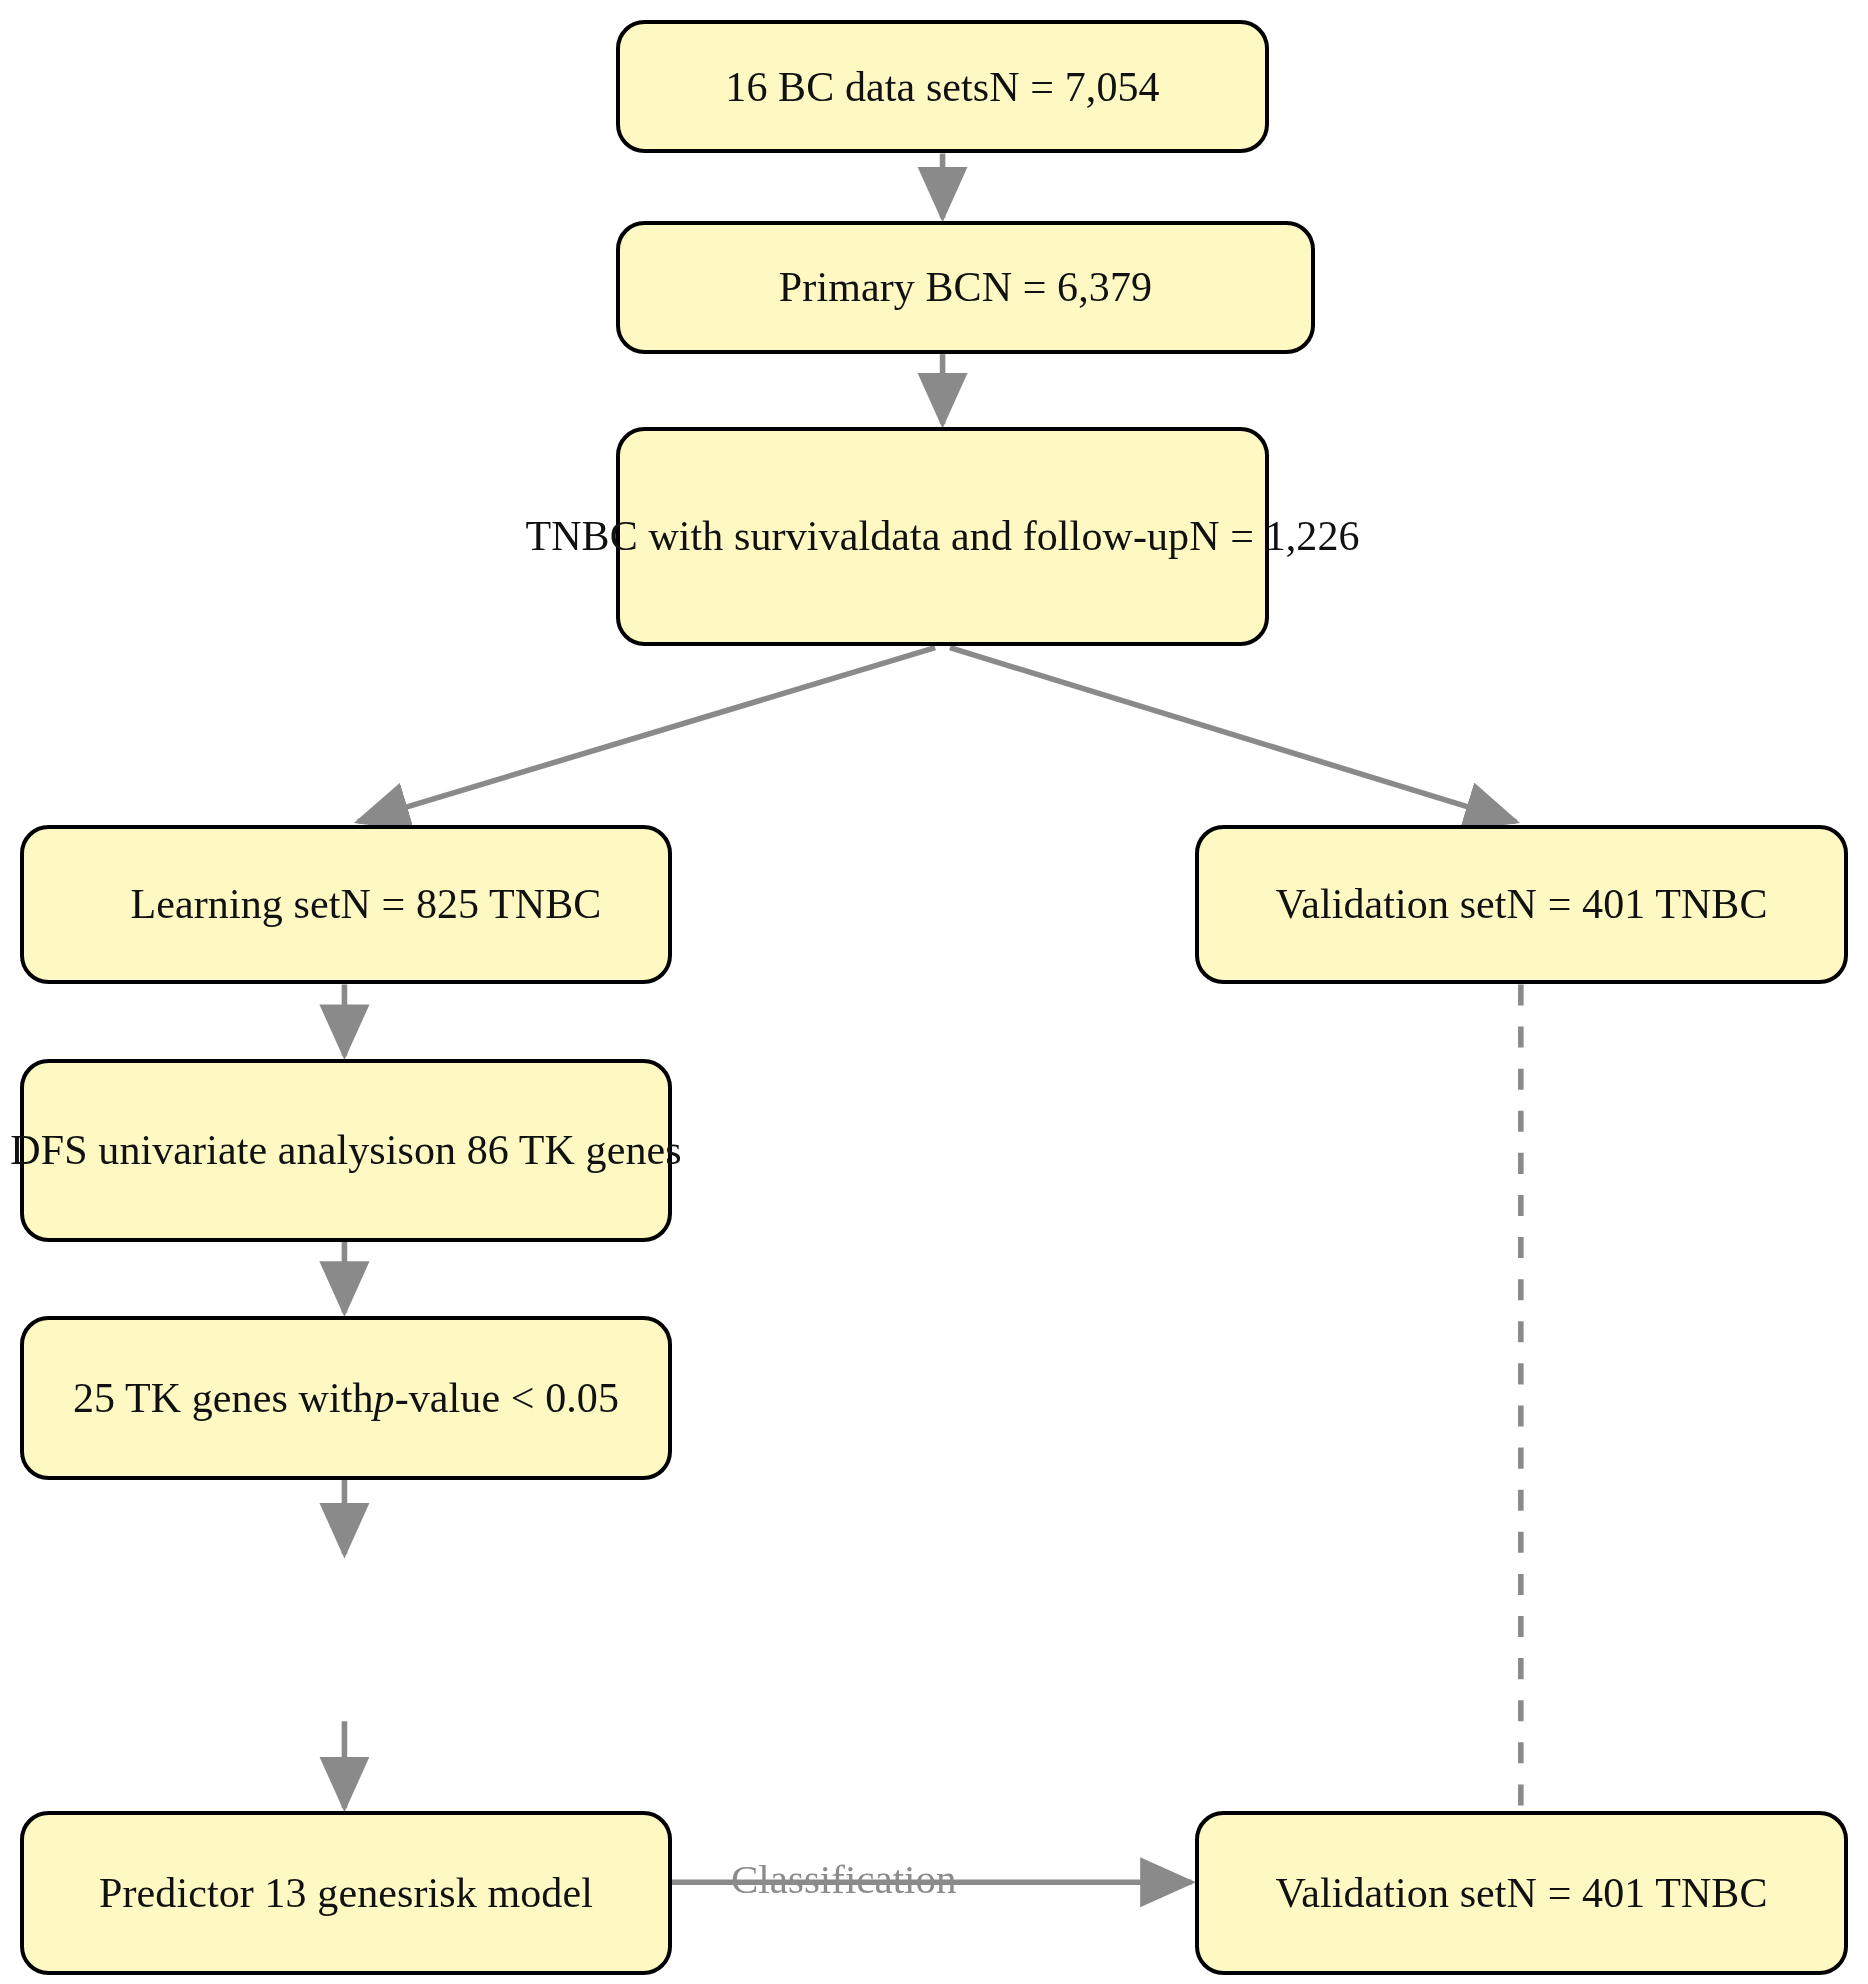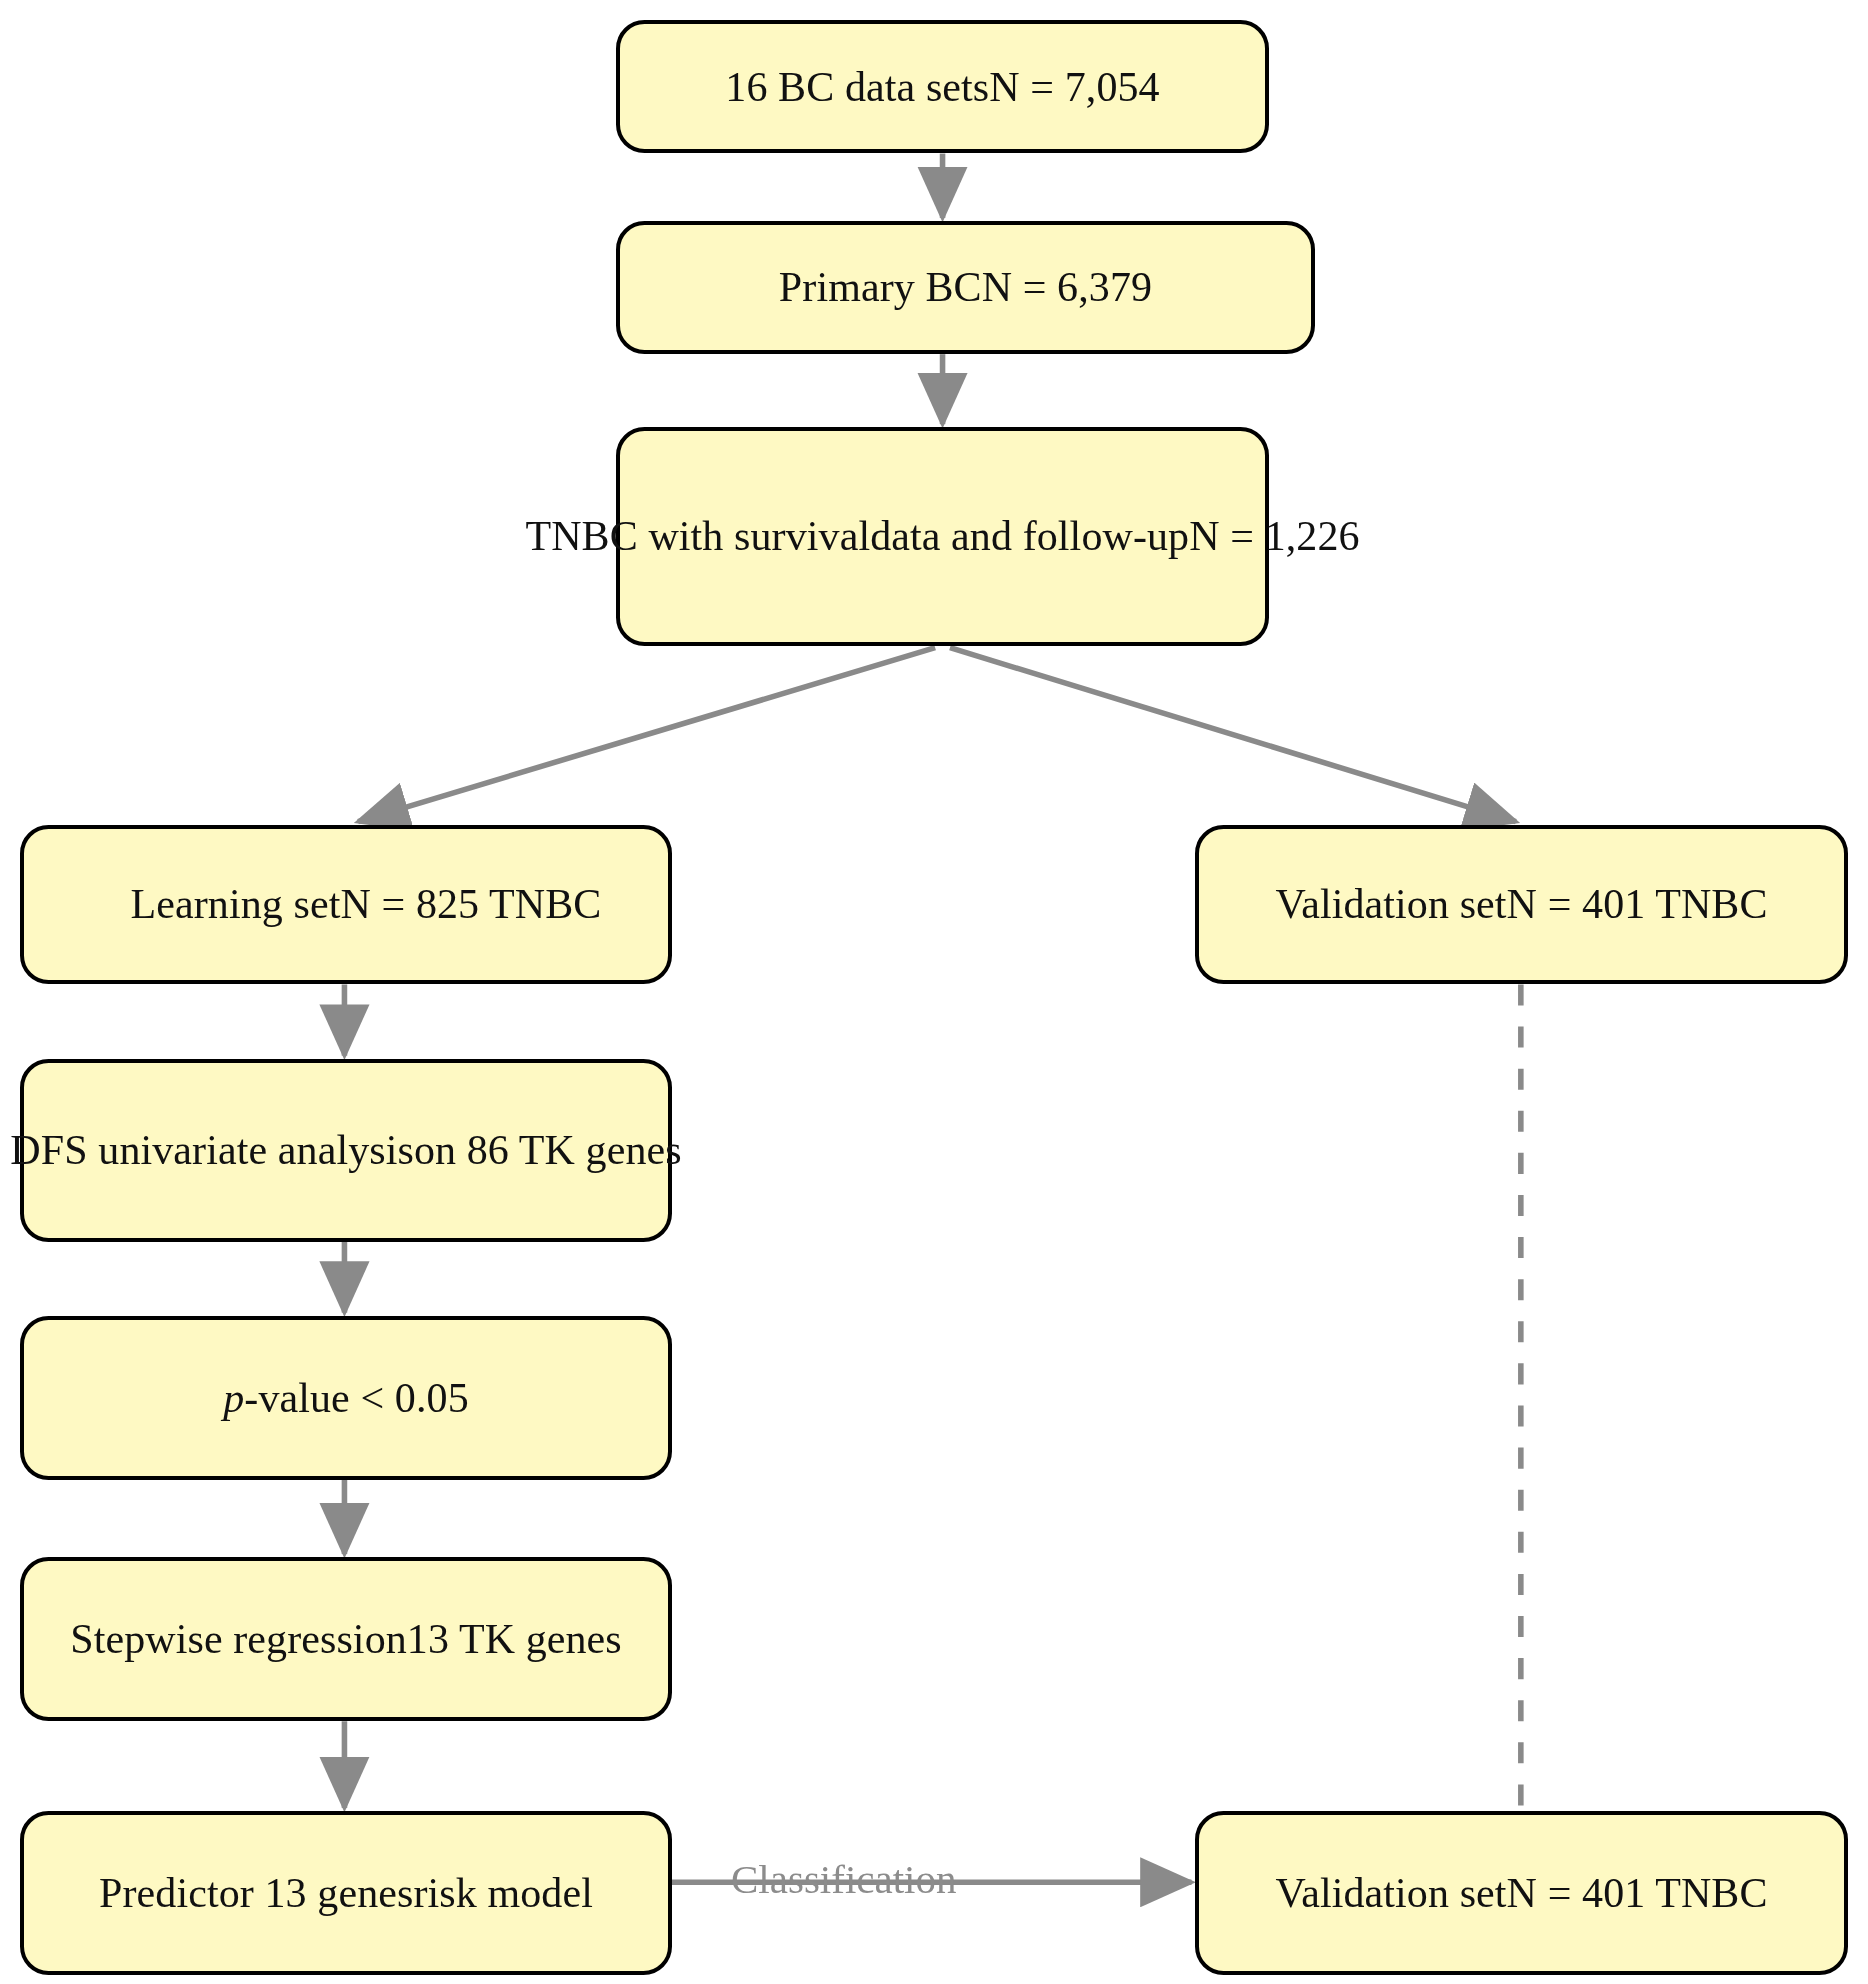--- a/index.html
+++ b/index.html
@@ -117,27 +117,24 @@
     <span class="node-line">Validation set</span>
     <span class="node-line">N = 401 TNBC</span>
   </div>
 
   <div class="node-box" style="left:20px; top:1059px; width:652px; height:183px;">
     <span class="node-line">DFS univariate analysis</span>
     <span class="node-line">on 86 TK genes</span>
   </div>
 
   <div class="node-box" style="left:20px; top:1316px; width:652px; height:164px;">
+    <span class="node-line">25 TK genes with</span>
     <span class="node-line tight"><span class="ital">p</span><span>-value &lt; 0.05</span></span>
   </div>
 
-  <div class="node-box" style="left:20px; top:1557px; width:652px; height:164px;">
-    <span class="node-line">Stepwise regression</span>
-    <span class="node-line">13 TK genes</span>
-  </div>
 
   <div class="node-box" style="left:20px; top:1811px; width:652px; height:164px;">
     <span class="node-line">Predictor 13 genes</span>
     <span class="node-line">risk model</span>
   </div>
 
   <div class="node-box" style="left:1195px; top:1811px; width:653px; height:164px;">
     <span class="node-line">Validation set</span>
     <span class="node-line">N = 401 TNBC</span>
   </div>

